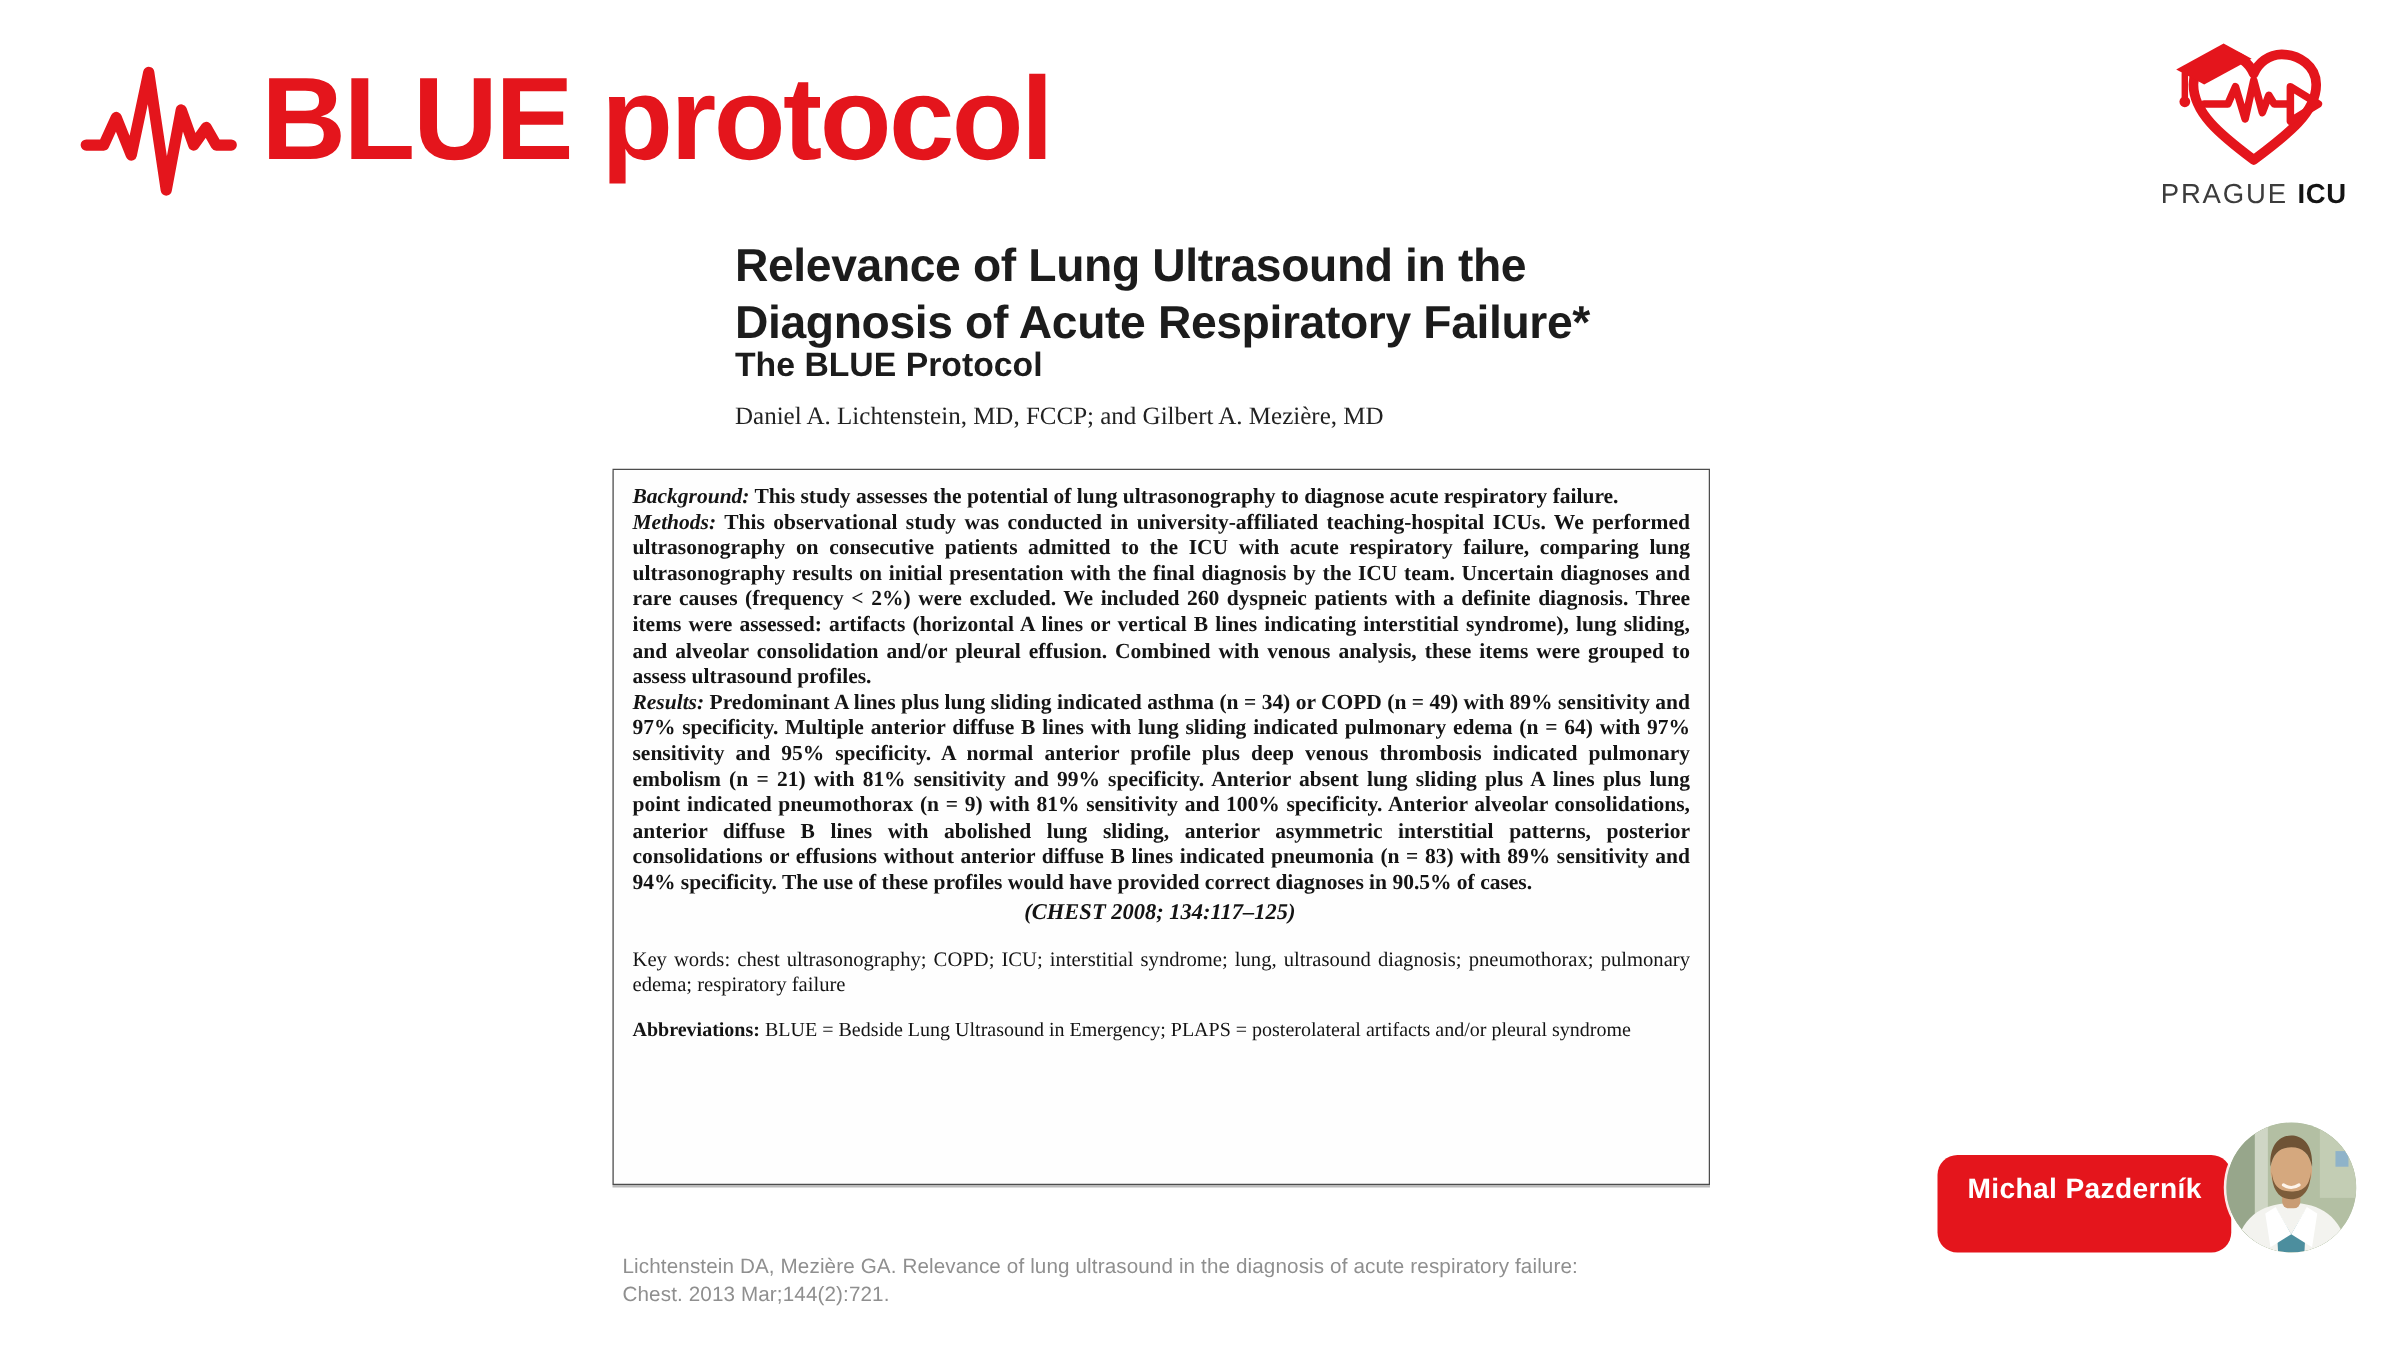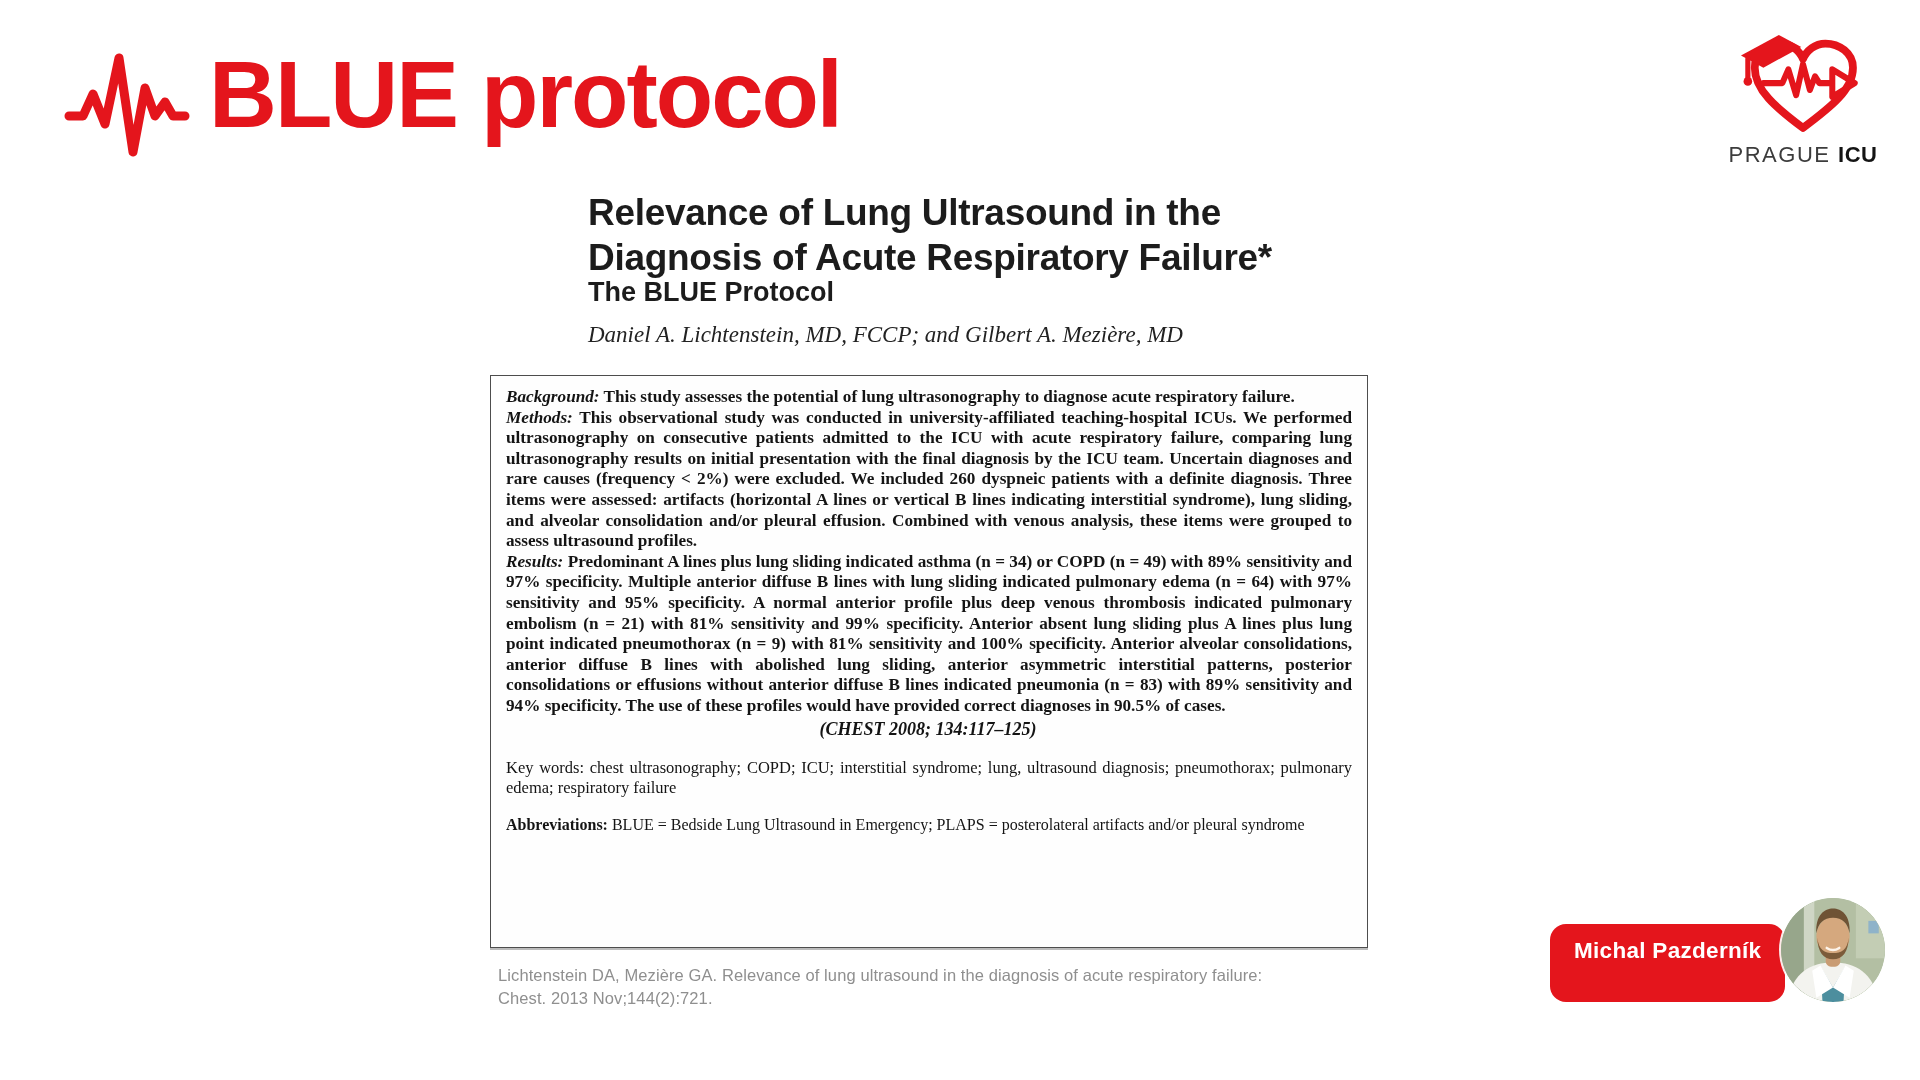--- a/index.html
+++ b/index.html
@@ -27,22 +27,22 @@
     position: absolute; left: 588px; top: 190px;
     font-size: 37px; line-height: 45px; font-weight: 700; color: #1c1c1c;
     letter-spacing: -0.3px;
   }
   .paper-subtitle {
     position: absolute; left: 588px; top: 277px;
     font-size: 27px; font-weight: 700; color: #1c1c1c;
   }
   .paper-authors {
     position: absolute; left: 588px; top: 322px;
-    font-family: "Liberation Serif", serif; font-style: italic;
-    font-size: 23px; color: #222;
+    font-family: "Liberation Serif", serif; 
+    font-size: 20px; color: #222;
   }
 
   
   .abstract-box {
     position: absolute; left: 490px; top: 375px; width: 878px; height: 573px;
     border: 1px solid #4d4d4d;
     box-shadow: 0 2px 0 rgba(60,60,60,0.35);
     padding: 11px 15px 14px 15px;
     background: #fefefe;
     font-family: "Liberation Serif", serif; color: #141414;
@@ -62,21 +62,21 @@
   }
   .abs-keywords .kw-label { font-weight: 400; }
   .abs-abbrev {
     margin-top: 17px; font-size: 16px; line-height: 19px; font-weight: 400;
     text-align: justify;
   }
   .abs-abbrev .kw-label { font-weight: 700; }
 
   
   .reference {
-    position: absolute; left: 498px; top: 964px;
+    position: absolute; left: 498px; top: 1002px;
     font-size: 16.5px; line-height: 23px; color: #8f8f8f;
     font-weight: 400; letter-spacing: 0.1px;
   }
 
   
   .presenter { position: absolute; left: 1550px; top: 898px; display: flex; }
   .presenter-badge {
     background: #e4151c; color: #ffffff; font-weight: 700; font-size: 22.5px;
     border-radius: 16px; padding: 14px 24px 15px 24px; letter-spacing: 0.3px;
     margin-top: 26px; position: relative; z-index: 1;
@@ -130,21 +130,21 @@
     <p class="abs-p"><span class="abs-label">Background:</span><span> This study assesses the potential of lung ultrasonography to diagnose acute respiratory failure.</span></p>
     <p class="abs-p"><span class="abs-label">Methods:</span><span> This observational study was conducted in university-affiliated teaching-hospital ICUs. We performed ultrasonography on consecutive patients admitted to the ICU with acute respiratory failure, comparing lung ultrasonography results on initial presentation with the final diagnosis by the ICU team. Uncertain diagnoses and rare causes (frequency &lt; 2%) were excluded. We included 260 dyspneic patients with a definite diagnosis. Three items were assessed: artifacts (horizontal A lines or vertical B lines indicating interstitial syndrome), lung sliding, and alveolar consolidation and/or pleural effusion. Combined with venous analysis, these items were grouped to assess ultrasound profiles.</span></p>
     <p class="abs-p"><span class="abs-label">Results:</span><span> Predominant A lines plus lung sliding indicated asthma (n = 34) or COPD (n = 49) with 89% sensitivity and 97% specificity. Multiple anterior diffuse B lines with lung sliding indicated pulmonary edema (n = 64) with 97% sensitivity and 95% specificity. A normal anterior profile plus deep venous thrombosis indicated pulmonary embolism (n = 21) with 81% sensitivity and 99% specificity. Anterior absent lung sliding plus A lines plus lung point indicated pneumothorax (n = 9) with 81% sensitivity and 100% specificity. Anterior alveolar consolidations, anterior diffuse B lines with abolished lung sliding, anterior asymmetric interstitial patterns, posterior consolidations or effusions without anterior diffuse B lines indicated pneumonia (n = 83) with 89% sensitivity and 94% specificity. The use of these profiles would have provided correct diagnoses in 90.5% of cases.</span></p>
     <div class="abs-citation">(CHEST 2008; 134:117–125)</div>
     <p class="abs-keywords"><span class="kw-label">Key words:</span><span> chest ultrasonography; COPD; ICU; interstitial syndrome; lung, ultrasound diagnosis; pneumothorax; pulmonary edema; respiratory failure</span></p>
     <p class="abs-abbrev"><span class="kw-label">Abbreviations:</span><span> BLUE = Bedside Lung Ultrasound in Emergency; PLAPS = posterolateral artifacts and/or pleural syndrome</span></p>
   </div>
 
   <div class="reference">
     <div>Lichtenstein DA, Mezière GA. Relevance of lung ultrasound in the diagnosis of acute respiratory failure:</div>
-    <div>Chest. 2013 Nov;144(2):721.</div>
+    <div>Chest. 2013 Mar;144(2):721.</div>
   </div>
 
   <div class="presenter">
     <div class="presenter-badge">Michal Pazderník</div>
     <div class="presenter-avatar">
       <svg viewBox="0 0 100 100">
         <defs>
           <clipPath id="avclip">
               <circle cx="50" cy="50" r="50"></circle>
             </clipPath>

